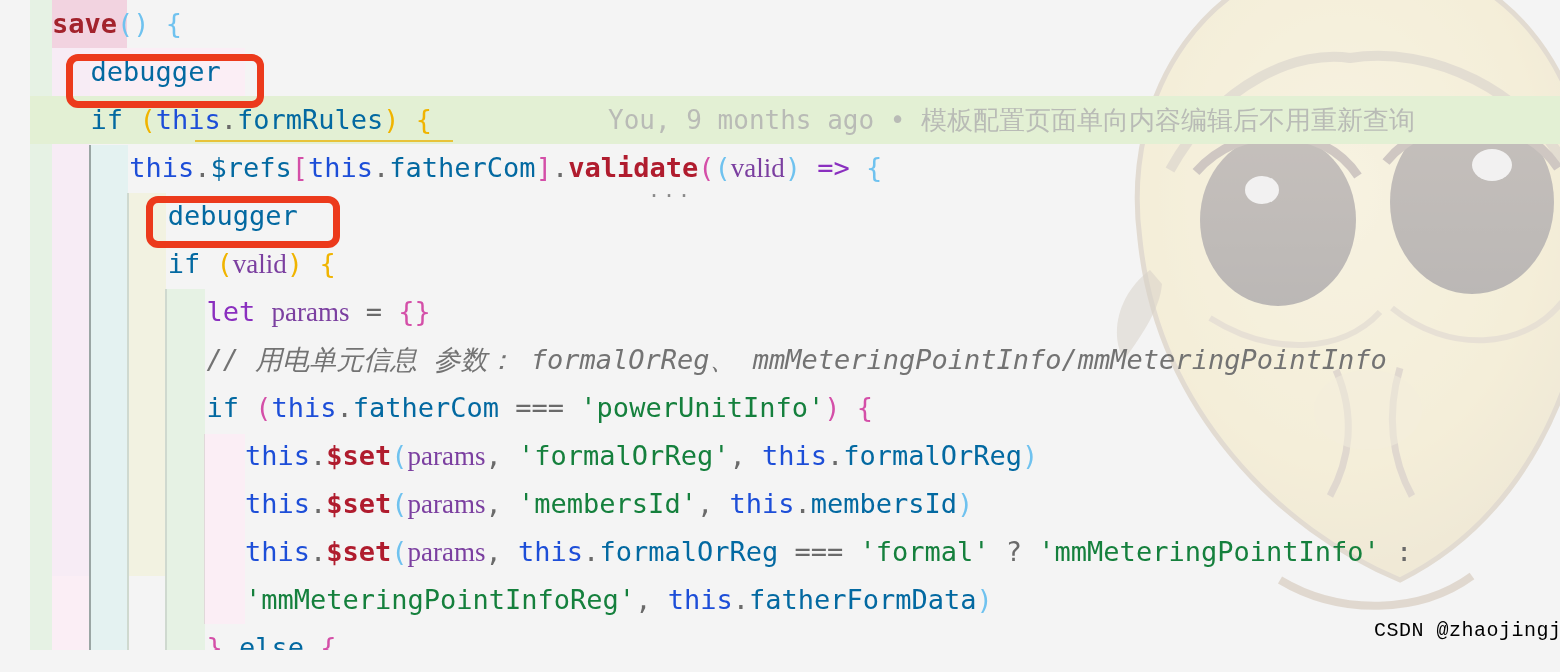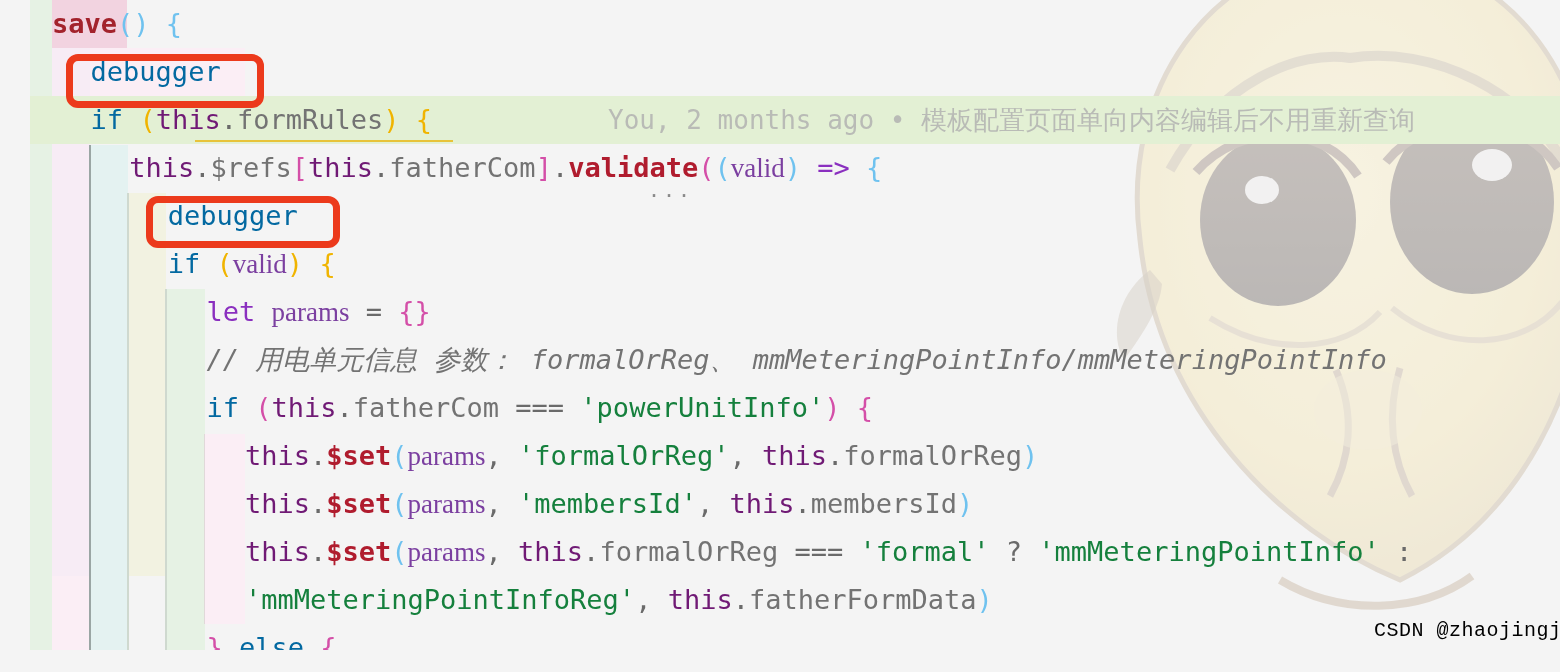--- a/index.html
+++ b/index.html
@@ -32,22 +32,22 @@
   .line{position:relative;height:48px;padding-left:0;}
   .ln-text{display:inline-block;}
   
   .kw     {color:#0369a1;}
   .kw2    {color:#8a2fbf;}
   .fn     {color:#a3232c;font-weight:bold;}
   .fnb    {color:#b01c2e;font-weight:bold;}
   .paren-b{color:#6fc2ef;}
   .paren-y{color:#f0b400;}
   .paren-p{color:#d44fa8;}
-  .this   {color:#701a75;}
-  .prop   {color:#737373;}
+  .this   {color:#1d4ed8;}
+  .prop   {color:#0369a1;}
   .str    {color:#15803d;}
   .op     {color:#6a6a6a;}
   .var    {color:#7b3fa0;font-family:Liberation Serif, serif;}
   .cmt    {color:#737373;font-style:italic;}
   
   .hl-green{position:absolute;left:0;right:0;top:0;height:48px;background:#e3f0d4;}
   .hl-save {position:absolute;background:#f2d3e0;}
   .hl-pink {position:absolute;background:#fbeef5;}
   
   .uline{position:absolute;height:2px;background:#e8c33a;}
@@ -132,21 +132,21 @@
 
   <div class="hl-save" style="left:22px;top:0px;width:75px;height:48px;"></div>
   <div class="hl-pink" style="left:60px;top:48px;width:155px;height:48px;"></div>
   <div class="hl-green" style="top:96px;"></div>
   <div class="hl-pink" style="left:175px;top:434px;width:40px;height:190px;"></div>
 
   <div id="code"><div class="line"><span class="ln-text" style="margin-left: 22px;"><span class="fn">save</span><span class="paren-b">()</span><span class="op"> </span><span class="paren-b">{</span></span></div><div class="line"><span class="ln-text" style="margin-left: 60.6px;"><span class="kw">debugger</span></span></div><div class="line"><span class="ln-text" style="margin-left: 60.6px;"><span class="kw">if</span><span class="op"> </span><span class="paren-y">(</span><span class="this">this</span><span class="op">.</span><span class="prop">formRules</span><span class="paren-y">)</span><span class="op"> </span><span class="paren-y">{</span></span></div><div class="line"><span class="ln-text" style="margin-left: 99.2px;"><span class="this">this</span><span class="op">.</span><span class="prop">$refs</span><span class="paren-p">[</span><span class="this">this</span><span class="op">.</span><span class="prop">fatherCom</span><span class="paren-p">]</span><span class="op">.</span><span class="fnb">validate</span><span class="paren-p">(</span><span class="paren-b">(</span><span class="var">valid</span><span class="paren-b">)</span><span class="op"> </span><span class="kw2">=&gt;</span><span class="op"> </span><span class="paren-b">{</span></span></div><div class="line"><span class="ln-text" style="margin-left: 137.8px;"><span class="kw">debugger</span></span></div><div class="line"><span class="ln-text" style="margin-left: 137.8px;"><span class="kw">if</span><span class="op"> </span><span class="paren-y">(</span><span class="var">valid</span><span class="paren-y">)</span><span class="op"> </span><span class="paren-y">{</span></span></div><div class="line"><span class="ln-text" style="margin-left: 176.4px;"><span class="kw2">let</span><span class="op"> </span><span class="var">params</span><span class="op"> </span><span class="op">=</span><span class="op"> </span><span class="paren-p">{}</span></span></div><div class="line"><span class="ln-text" style="margin-left: 176.4px;"><span class="cmt">// 用电单元信息 参数： formalOrReg、 mmMeteringPointInfo/mmMeteringPointInfo</span></span></div><div class="line"><span class="ln-text" style="margin-left: 176.4px;"><span class="kw">if</span><span class="op"> </span><span class="paren-p">(</span><span class="this">this</span><span class="op">.</span><span class="prop">fatherCom</span><span class="op"> </span><span class="op">===</span><span class="op"> </span><span class="str">'powerUnitInfo'</span><span class="paren-p">)</span><span class="op"> </span><span class="paren-p">{</span></span></div><div class="line"><span class="ln-text" style="margin-left: 215px;"><span class="this">this</span><span class="op">.</span><span class="fnb">$set</span><span class="paren-b">(</span><span class="var">params</span><span class="op">, </span><span class="str">'formalOrReg'</span><span class="op">, </span><span class="this">this</span><span class="op">.</span><span class="prop">formalOrReg</span><span class="paren-b">)</span></span></div><div class="line"><span class="ln-text" style="margin-left: 215px;"><span class="this">this</span><span class="op">.</span><span class="fnb">$set</span><span class="paren-b">(</span><span class="var">params</span><span class="op">, </span><span class="str">'membersId'</span><span class="op">, </span><span class="this">this</span><span class="op">.</span><span class="prop">membersId</span><span class="paren-b">)</span></span></div><div class="line"><span class="ln-text" style="margin-left: 215px;"><span class="this">this</span><span class="op">.</span><span class="fnb">$set</span><span class="paren-b">(</span><span class="var">params</span><span class="op">, </span><span class="this">this</span><span class="op">.</span><span class="prop">formalOrReg</span><span class="op"> </span><span class="op">===</span><span class="op"> </span><span class="str">'formal'</span><span class="op"> </span><span class="op">?</span><span class="op"> </span><span class="str">'mmMeteringPointInfo'</span><span class="op"> :</span></span></div><div class="line"><span class="ln-text" style="margin-left: 215px;"><span class="str">'mmMeteringPointInfoReg'</span><span class="op">, </span><span class="this">this</span><span class="op">.</span><span class="prop">fatherFormData</span><span class="paren-b">)</span></span></div><div class="line"><span class="ln-text" style="margin-left: 176.4px;"><span class="paren-p">}</span><span class="op"> </span><span class="kw">else</span><span class="op"> </span><span class="paren-p">{</span></span></div></div>
 
   <div style="position:absolute;left:578px;top:96px;height:48px;line-height:48px;
               font-size:26px;color:#b9bbb6;white-space:nowrap;">
-    <span>You, 2 months ago • 模板配置页面单向内容编辑后不用重新查询</span>
+    <span>You, 9 months ago • 模板配置页面单向内容编辑后不用重新查询</span>
   </div>
 
   <div class="uline" style="left:165px;top:140px;width:258px;"></div>
 
   <div class="dots" style="left:618px;top:178px;">...</div>
 
   <div class="redbox" style="left:36px;top:54px;width:198px;height:54px;"></div>
   <div class="redbox" style="left:116px;top:196px;width:194px;height:52px;"></div>
 
   <div id="watermark">CSDN @zhaojingj_</div>

